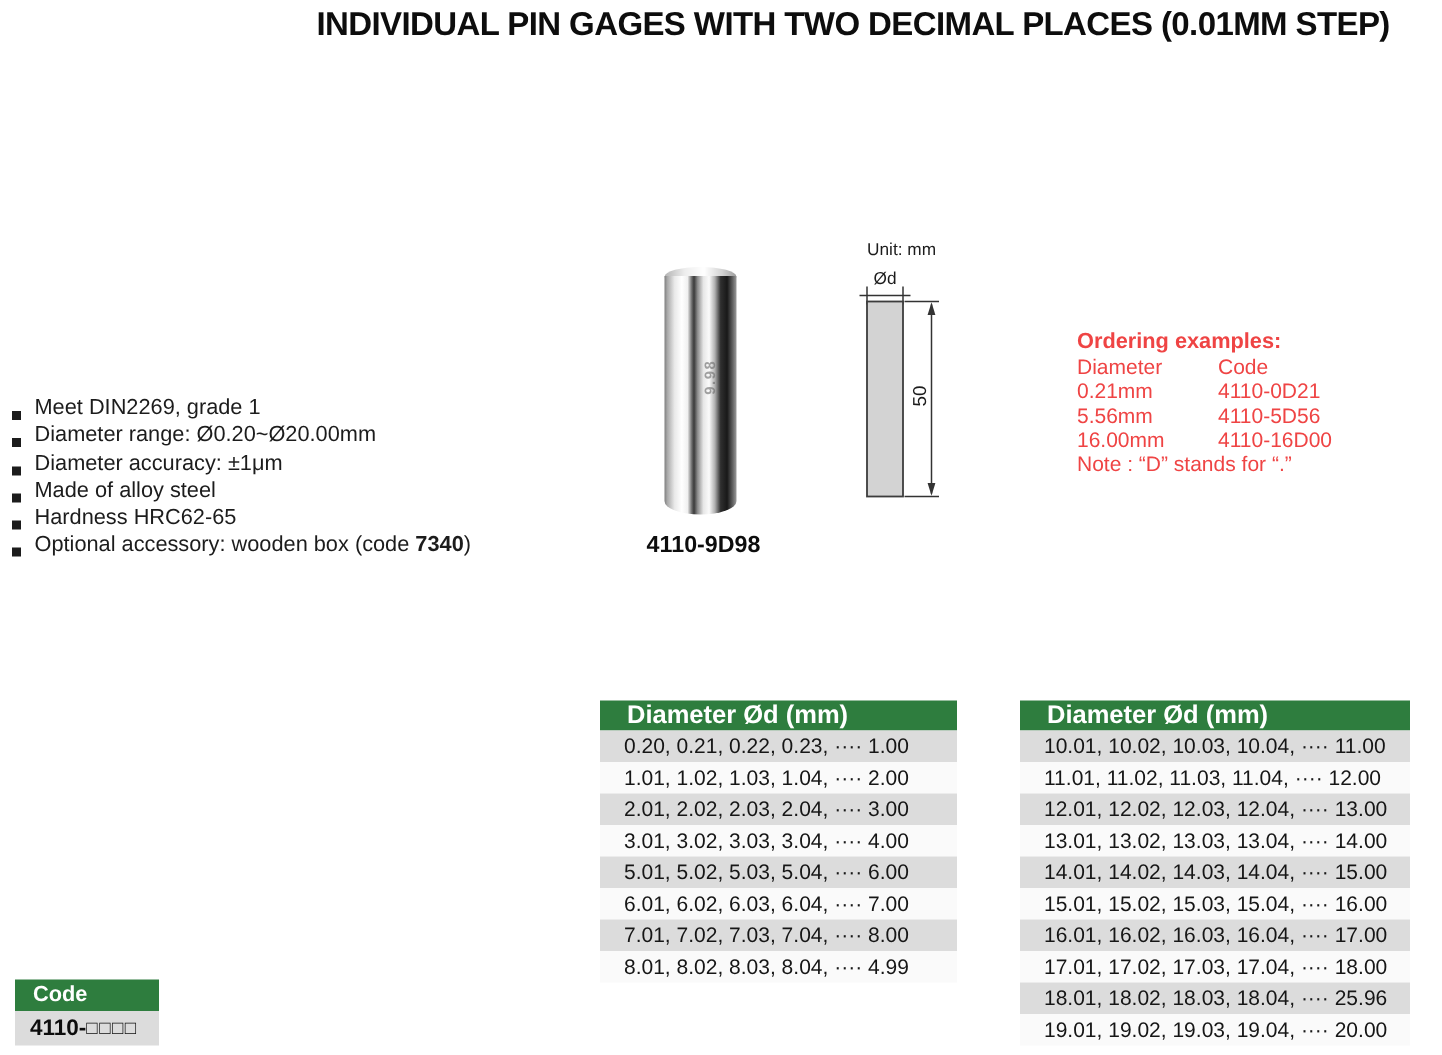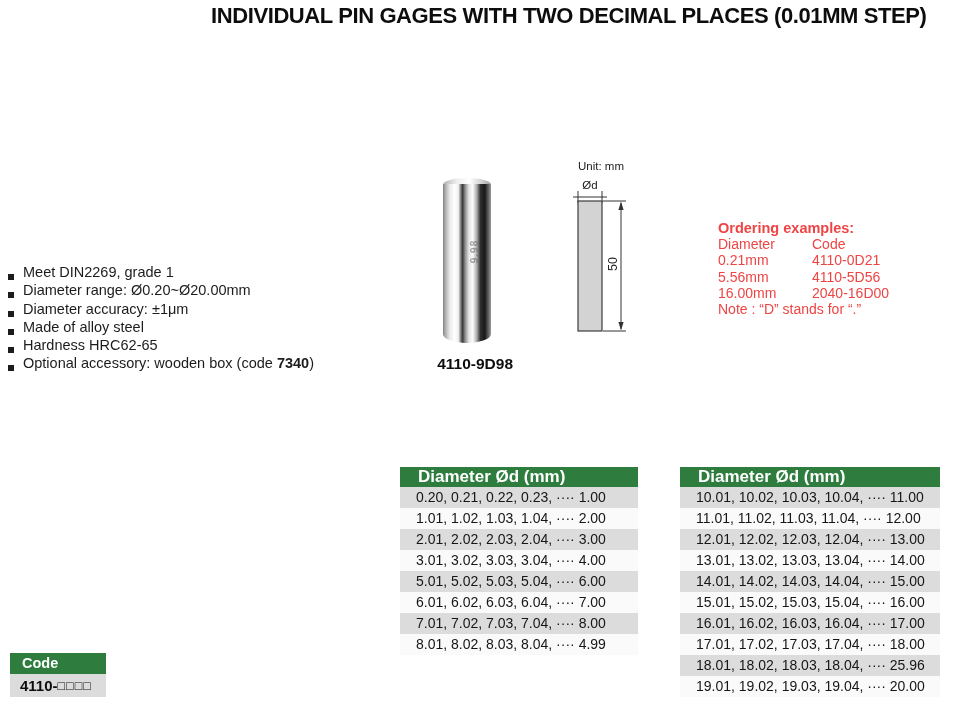--- a/index.html
+++ b/index.html
@@ -29,21 +29,21 @@
     position:absolute; left:443px; top:178px; width:48px; height:13px; border-radius:50%;
     background:linear-gradient(90deg,#b3b3b3 0%,#ededed 28%,#ffffff 55%,#d2d2d2 80%,#9d9d9d 100%);
     border-bottom:1px solid rgba(80,80,80,.35); box-sizing:border-box;
   }
   .engraving {
     position:absolute; left:452px; top:246px; width:44px; text-align:center;
     transform:rotate(-90deg); font-size:10px; letter-spacing:1px;
     color:rgba(105,105,105,.6); font-weight:bold;
   }
   .model {
-    position:absolute; left:425px; top:355px; width:88px; text-align:right;
+    position:absolute; left:425px; top:355px; width:88px; text-align:center;
     font-size:15.5px; font-weight:bold; color:#0d0d0d;
   }
   
   .diagram { position:absolute; left:558px; top:156px; }
   .diagram text { font-family:"Liberation Sans", sans-serif; fill:#1c1c1c; }
   
   .ordering { position:absolute; left:718px; top:220px; font-size:14px; line-height:16.2px; color:#ef4444; white-space:nowrap; }
   .ordering .head { font-weight:bold; font-size:14.5px; }
   .ord-c1 { display:inline-block; width:94px; }
   
@@ -131,21 +131,21 @@
     <div>
       <span class="ord-c1">Diameter</span><span>Code</span>
     </div>
     <div>
       <span class="ord-c1">0.21mm</span><span>4110-0D21</span>
     </div>
     <div>
       <span class="ord-c1">5.56mm</span><span>4110-5D56</span>
     </div>
     <div>
-      <span class="ord-c1">16.00mm</span><span>2040-16D00</span>
+      <span class="ord-c1">16.00mm</span><span>4110-16D00</span>
     </div>
     <div>Note : “D” stands for “.”</div>
   </div>
 
   <div class="ptable ptable-left">
     <div class="pt-header">Diameter Ød (mm)</div>
     <div class="pt-rows">
       <div class="pt-row">0.20, 0.21, 0.22, 0.23, ···· 1.00</div>
       <div class="pt-row">1.01, 1.02, 1.03, 1.04, ···· 2.00</div>
       <div class="pt-row">2.01, 2.02, 2.03, 2.04, ···· 3.00</div>

